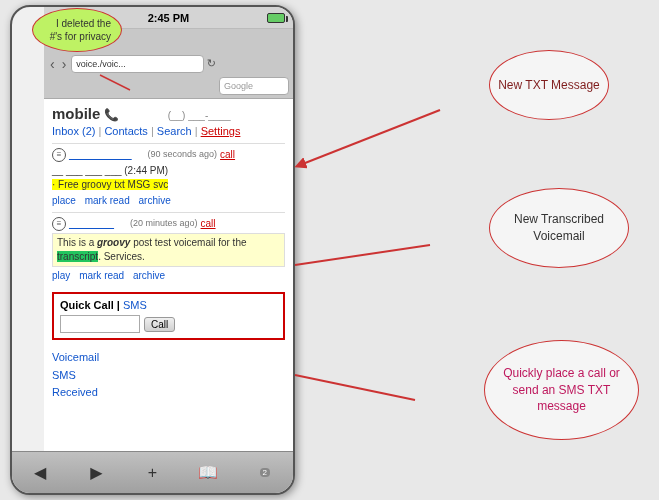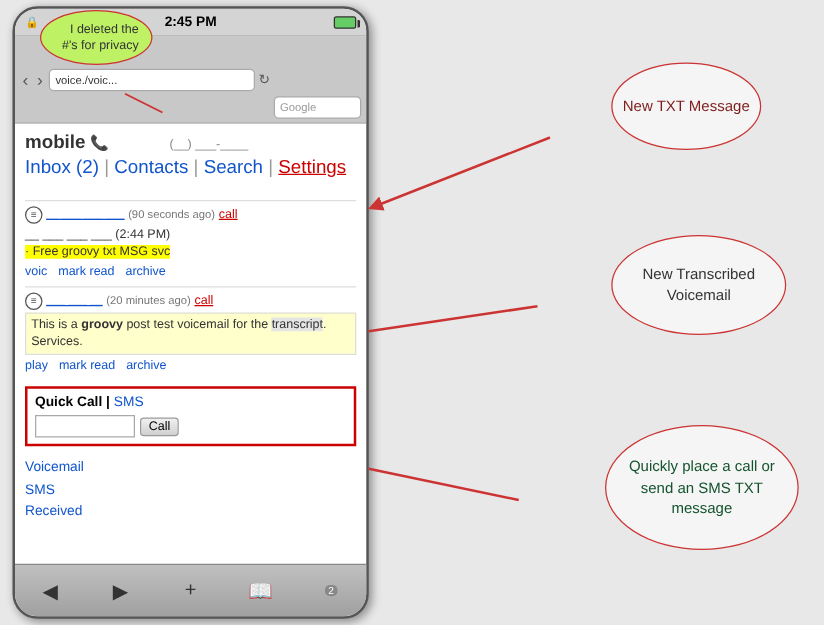--- a/index.html
+++ b/index.html
@@ -17,20 +17,21 @@
       position: absolute;
       left: 10px;
       top: 5px;
       width: 285px;
       height: 490px;
       background: #f0f0f0;
       border: 2px solid #555;
       border-radius: 20px;
       overflow: hidden;
       box-shadow: 2px 2px 8px rgba(0,0,0,0.4);
+      padding-left: 32px;
     }
 
     
     .status-bar {
       background: #d4d4d4;
       height: 22px;
       display: flex;
       align-items: center;
       justify-content: center;
       font-size: 11px;
@@ -130,22 +131,22 @@
       font-size: 12px;
     }
     .page-title .subtitle {
       font-size: 10px;
       color: #888;
       font-weight: normal;
       margin-left: 44px;
     }
 
     .nav-links {
-      font-size: 15px;
-      margin-bottom: 18px;
+      font-size: 11px;
+      margin-bottom: 6px;
       color: #555;
     }
     .nav-links a {
       color: #15c;
       text-decoration: none;
     }
     .nav-links a.highlight {
       color: #c00;
       text-decoration: underline;
     }
@@ -180,20 +181,21 @@
     }
     .message-header .name {
       color: #15c;
       text-decoration: underline;
       font-weight: bold;
       font-family: Liberation Serif, serif;
     }
     .message-header .time {
       color: #777;
       font-size: 9px;
+      margin-left: 13px;
     }
     .message-header .call-link {
       color: #c00;
       text-decoration: underline;
     }
     .message-body {
       margin-top: 2px;
       color: #333;
     }
     .message-body .highlight-yellow {
@@ -212,24 +214,25 @@
     
     .voicemail-body {
       background: #ffffcc;
       border: 1px solid #ddd;
       padding: 2px 4px;
       font-size: 10px;
       color: #333;
       margin: 2px 0;
     }
     .voicemail-body .groovy {
+      font-style: italic;
       font-weight: bold;
     }
     .voicemail-body .highlight-blue {
-      background: #e5e5e5;
+      background: #22c55e;
     }
 
     
     .quick-call-box {
       border: 2px solid #cc0000;
       padding: 5px 6px;
       margin: 5px 0;
       font-size: 11px;
     }
     .quick-call-title {
@@ -363,21 +366,21 @@
       top: 340px;
       width: 155px;
       height: 100px;
       background: #f5f5f5;
       border: 1.5px solid #cc3333;
       border-radius: 50%;
       display: flex;
       align-items: center;
       justify-content: center;
       font-size: 12px;
-      color: #14532d;
+      color: #be185d;
       text-align: center;
       line-height: 1.4;
       padding: 10px;
     }
 
     svg.arrows {
       position: absolute;
       top: 0;
       left: 0;
       width: 659px;
@@ -431,21 +434,21 @@
         <div class="icon-circle">≡</div>
         <span class="name">__ ___ ___ ___</span>
         <span class="time">(90 seconds ago)</span>
         <a class="call-link">call</a>
       </div>
       <div class="message-body">
         <span>__ ___ ___ ___ (2:44 PM)</span><br>
         <span class="highlight-yellow">· Free groovy txt MSG svc</span>
       </div>
       <div class="message-actions">
-        <a>voic</a>
+        <a>place</a>
         <a>mark read</a>
         <a>archive</a>
       </div>
     </div>
 
     <div class="message-item">
       <div class="message-header">
         <div class="icon-circle">≡</div>
         <span class="name">___ ___ __</span>
         <span class="time">(20 minutes ago)</span>

